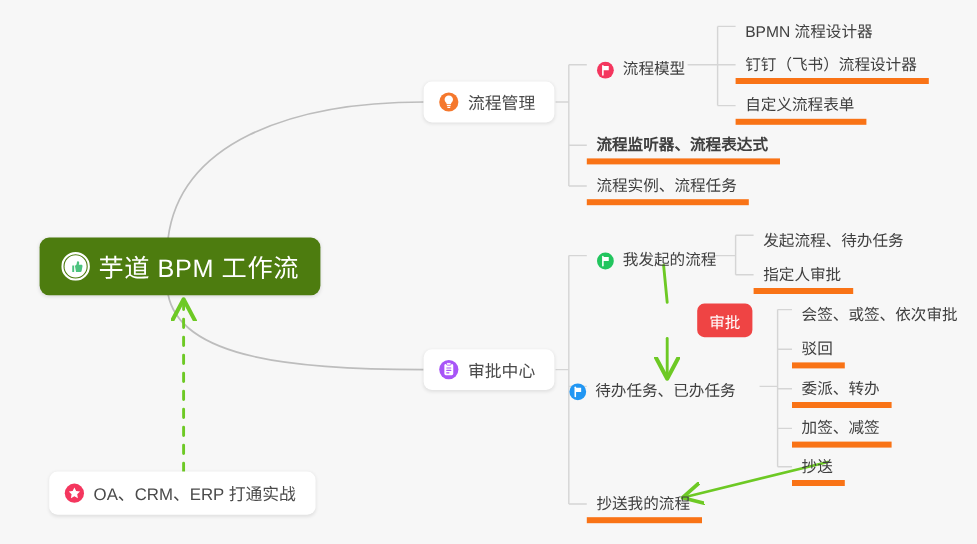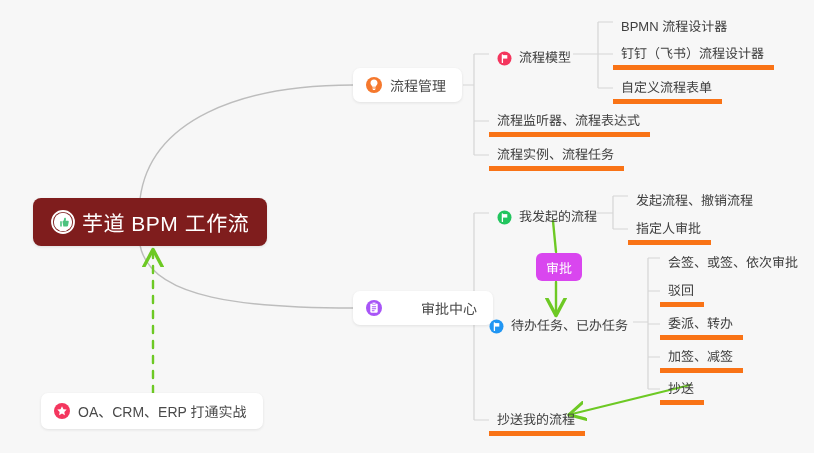--- a/index.html
+++ b/index.html
@@ -36,21 +36,21 @@
     align-items: center;
     box-sizing: border-box;
     white-space: nowrap;
   }
   .node .label {
     display: inline-block;
   }
 
   
   .node.root {
-    background: #7f1d1d;
+    background: #4d7c0f;
     border-radius: 8px;
     padding: 0 18px;
     height: 48px;
     box-shadow: 0 1px 3px rgba(0,0,0,0.10);
   }
   .node.root .label {
     color: #ffffff;
     font-size: 21px;
     letter-spacing: 0.5px;
   }
@@ -81,25 +81,26 @@
     color: #404040;
     font-size: 13px;
     line-height: 16px;
   }
   .node.leaf.noline {
     border-bottom: none;
   }
 
   
   .node.badge {
-    background: #d946ef;
+    background: #ef4444;
     border-radius: 6px;
     height: 28px;
     padding: 0 10px;
     justify-content: flex-start;
+    margin-left: 45px;
   }
   .node.badge .label {
     color: #ffffff;
     font-size: 13px;
   }
 
   
   .icon {
     flex: 0 0 auto;
     display: inline-flex;
@@ -187,28 +188,28 @@
   <div class="node leaf noline" style="left:613px; top:8px;">
     <span class="label">BPMN 流程设计器</span>
   </div>
   <div class="node leaf" style="left:613px; top:40px;">
     <span class="label">钉钉（飞书）流程设计器</span>
   </div>
   <div class="node leaf" style="left:613px; top:74px;">
     <span class="label">自定义流程表单</span>
   </div>
 
-  <div class="node leaf" style="left:489px; top:107px;">
+  <div class="node leaf" style="left:489px; top:107px;font-weight:bold;">
     <span class="label">流程监听器、流程表达式</span>
   </div>
   <div class="node leaf" style="left:489px; top:141px;">
     <span class="label">流程实例、流程任务</span>
   </div>
 
-  <div class="node card" style="left:353px; top:291px;gap:31px;">
+  <div class="node card" style="left:353px; top:291px;">
     <span class="icon">
       <svg width="18" height="18" viewBox="0 0 18 18">
         <circle cx="9" cy="9" r="8" fill="#a855f7"></circle>
         <rect x="5.3" y="4.4" width="7.4" height="9.3" rx="1.2" fill="#ffffff"></rect>
         <rect x="7.1" y="3.2" width="3.8" height="2.1" rx="0.8" fill="#ffffff" stroke="#a855f7" stroke-width="0.7"></rect>
         <rect x="6.8" y="7.2" width="4.4" height="0.95" rx="0.4" fill="#a855f7"></rect>
         <rect x="6.8" y="9.2" width="4.4" height="0.95" rx="0.4" fill="#a855f7"></rect>
         <rect x="6.8" y="11.2" width="2.8" height="0.95" rx="0.4" fill="#a855f7"></rect>
       </svg>
     </span>
@@ -220,31 +221,31 @@
       <svg width="15" height="15" viewBox="0 0 15 15">
         <circle cx="7.5" cy="7.5" r="7" fill="#22c55e"></circle>
         <path d="M5.4 3.8 v7.6" stroke="#ffffff" stroke-width="1.3" stroke-linecap="round"></path>
         <path d="M5.4 4.1 h4.9 v3.5 H5.4 z" fill="#ffffff"></path>
       </svg>
     </span>
     <span class="label">我发起的流程</span>
   </div>
 
   <div class="node leaf noline" style="left:628px; top:182px;">
-    <span class="label">发起流程、撤销流程</span>
+    <span class="label">发起流程、待办任务</span>
   </div>
   <div class="node leaf" style="left:628px; top:215px;">
     <span class="label">指定人审批</span>
   </div>
 
   <div class="node badge" style="left:536px; top:253px;">
     <span class="label">审批</span>
   </div>
 
-  <div class="node leaf noline" style="left:481px; top:307px;justify-content:flex-end;">
+  <div class="node leaf noline" style="left:466px; top:307px;justify-content:flex-end;">
     <span class="icon">
       <svg width="15" height="15" viewBox="0 0 15 15">
         <circle cx="7.5" cy="7.5" r="7" fill="#2196f3"></circle>
         <path d="M5.4 3.8 v7.6" stroke="#ffffff" stroke-width="1.3" stroke-linecap="round"></path>
         <path d="M5.4 4.1 h4.9 v3.5 H5.4 z" fill="#ffffff"></path>
       </svg>
     </span>
     <span class="label">待办任务、已办任务</span>
   </div>
 

